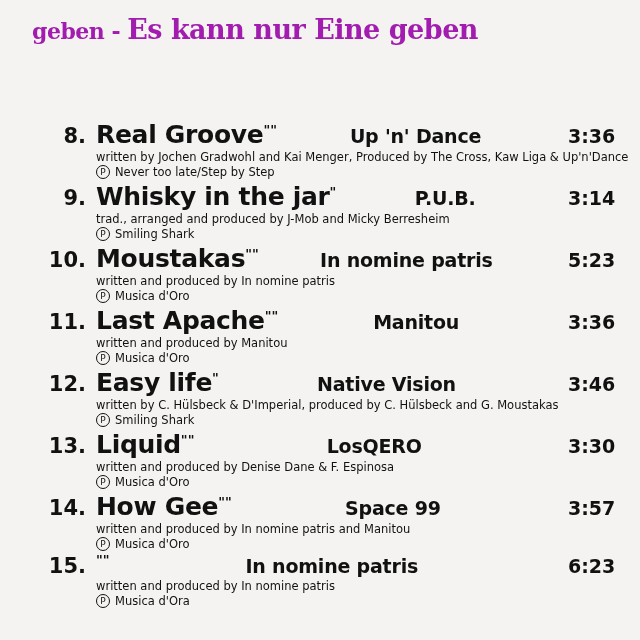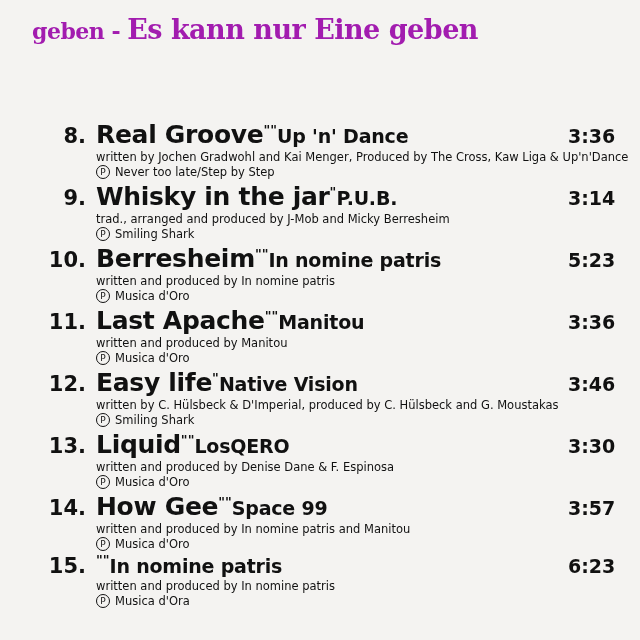--- a/index.html
+++ b/index.html
@@ -78,21 +78,21 @@
     font-weight: bold;
     font-size: 13px;
     color: #111;
     position: relative;
     top: -9px;
     letter-spacing: 0px;
     flex: 0 0 auto;
   }
   .t-artist {
     flex: 1 1 auto;
-    text-align: left;
+    text-align: center;
     font-family: "DejaVu Sans", sans-serif;
     font-weight: bold;
     font-size: 19px;
     color: #111;
     padding-right: 14px;
     letter-spacing: -0.2px;
     overflow: hidden;
   }
   .t-time {
     flex: 0 0 auto;
@@ -175,21 +175,21 @@
       <div class="t-credit">trad., arranged and produced by J-Mob and Micky Berresheim</div>
       <div class="t-pline">
         <span class="p-circle">P</span>
         <span class="p-text">Smiling Shark</span>
       </div>
     </div>
 
     <div class="track">
       <div class="track-main">
         <span class="t-num">10.</span>
-        <span class="t-title">Berresheim</span>
+        <span class="t-title">Moustakas</span>
         <span class="t-stars">""</span>
         <span class="t-artist">In nomine patris</span>
         <span class="t-time">5:23</span>
       </div>
       <div class="t-credit">written and produced by In nomine patris</div>
       <div class="t-pline">
         <span class="p-circle">P</span>
         <span class="p-text">Musica d'Oro</span>
       </div>
     </div>

